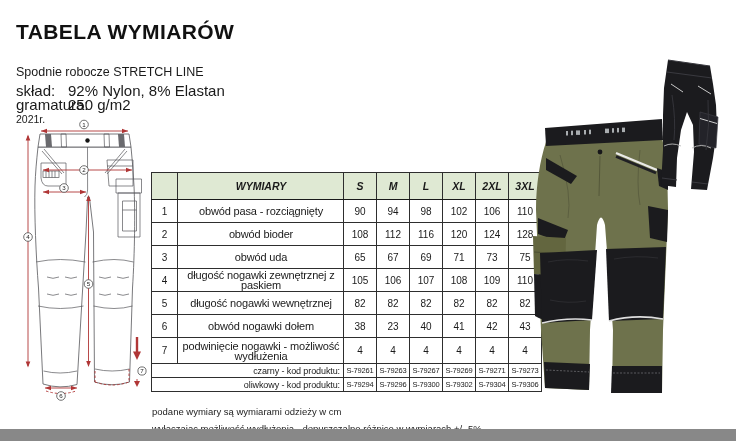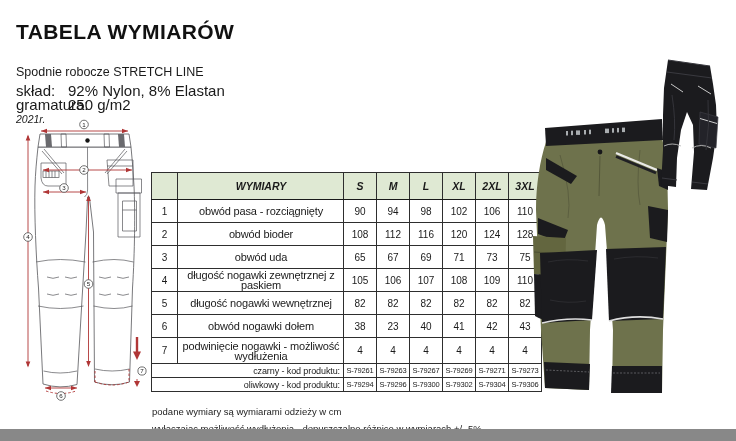--- a/index.html
+++ b/index.html
@@ -8,21 +8,21 @@
     font-family:"Liberation Sans",sans-serif;color:#1a1a1a;
   }
   .page-title{
     position:absolute;left:16px;top:20px;margin:0;
     font-size:21px;font-weight:bold;letter-spacing:.4px;color:#111;
   }
   .product-info{position:absolute;left:16px;top:65px;}
   .product-name{font-size:12.5px;font-weight:normal;margin-bottom:5px;}
   .spec-row{display:flex;font-size:15px;line-height:14px;}
   .spec-label{width:52px;}
-  .spec-year{font-size:10.5px;line-height:14px;font-style:italic;}
+  .spec-year{font-size:10.5px;line-height:14px;}
 
   
   table.size-table{
     position:absolute;left:151px;top:172px;
     border-collapse:collapse;table-layout:fixed;
     border:1.5px solid #1a1a1a;
   }
   .size-table th,.size-table td{border:1px solid #2e2e2e;padding:0;overflow:hidden;vertical-align:middle;}
   .size-table tr.hdr{height:27px;}
   .size-table tr.hdr th{background:var(--hdr-bg,#dfe9d3);font-weight:bold;font-size:10.5px;border-bottom:1.5px solid #1a1a1a;font-style:italic;}

